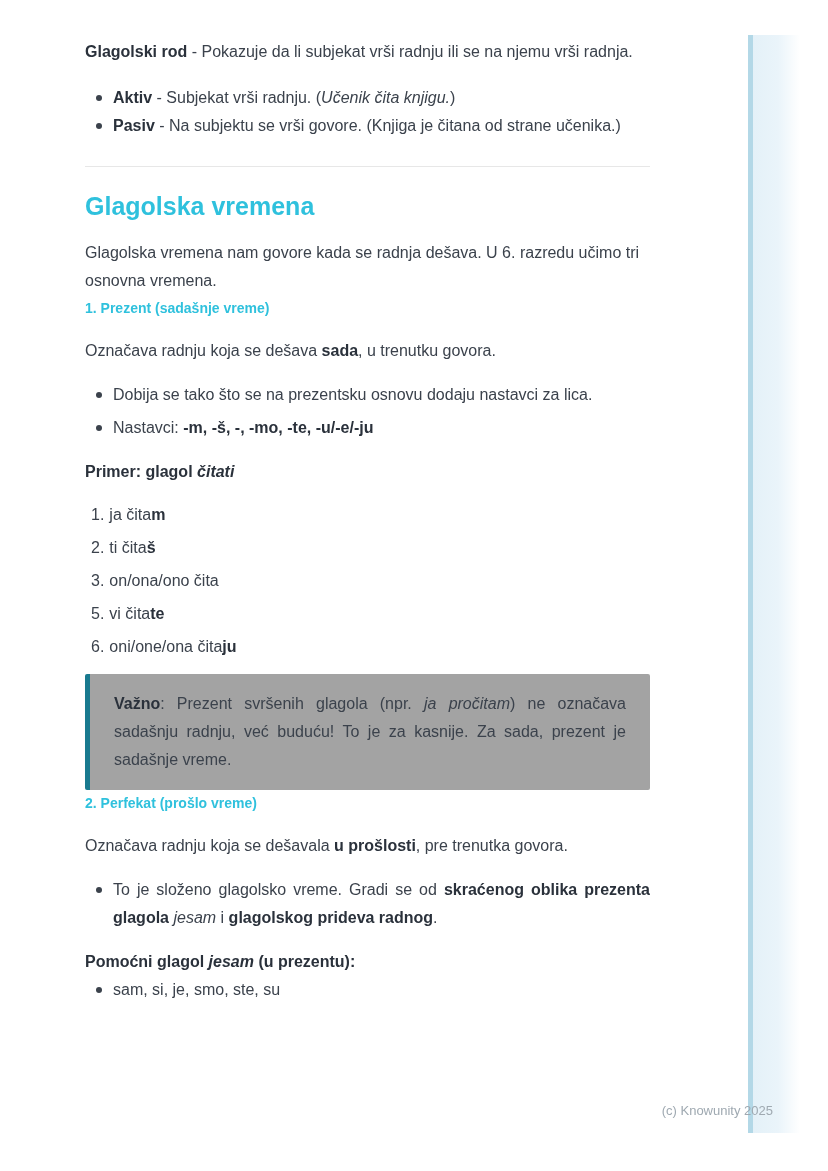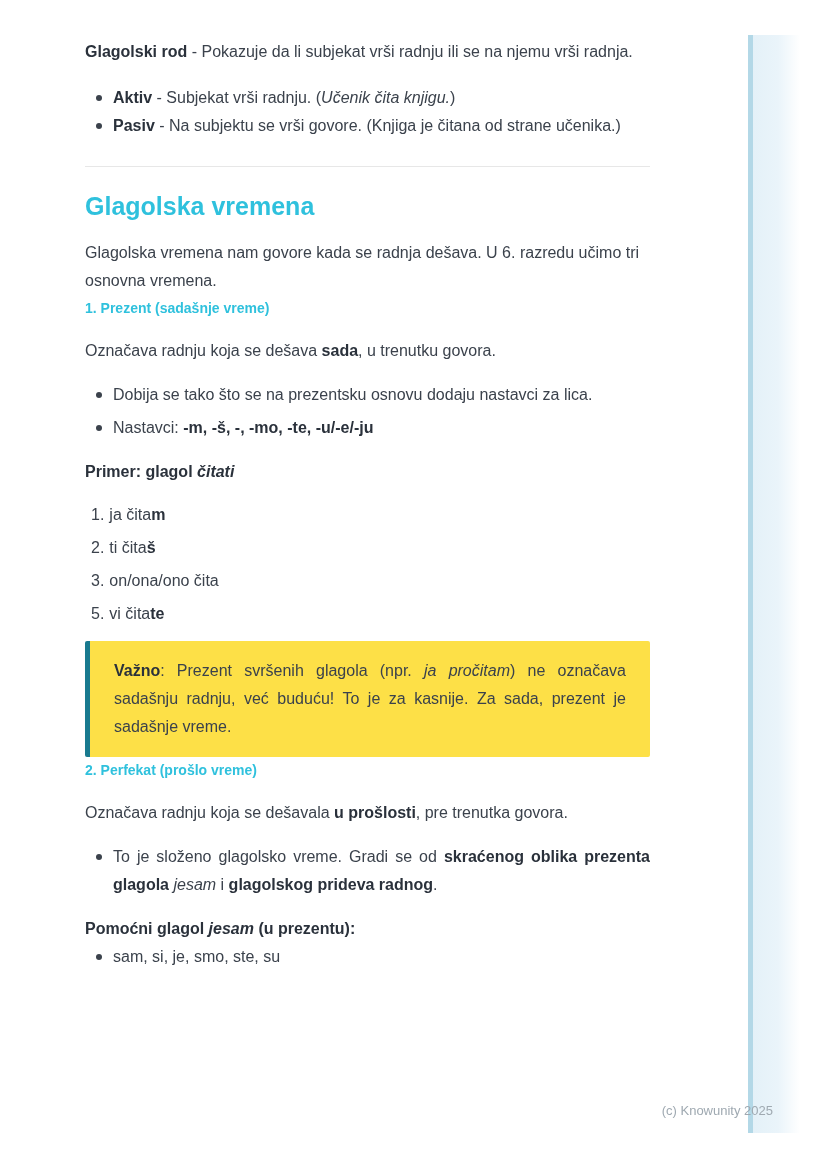--- a/index.html
+++ b/index.html
@@ -68,21 +68,21 @@
   .ol-citati   { list-style: none; margin: 15px 0 0 0; padding: 0; }
   .ol-citati li {
     font-size: 16px;
     line-height: 28px;
     padding-left: 6px;
   }
   .ol-citati li + li { margin-top: 5px; }
   .ol-citati .marker { margin-right: 5px; }
   .callout {
     margin-top: 13px;
-    background: #fde047;
+    background: #a3a3a3;
     border-left: 5px solid #197a8f;
     border-radius: 2px;
     padding: 16px 24px;
   }
   .callout p {
     font-size: 16px;
     line-height: 28px;
     margin: 0;
     text-align: justify;
   }
@@ -138,20 +138,21 @@
     <li><span>Nastavci: </span><b>-m, -š, -, -mo, -te, -u/-e/-ju</b></li>
   </ul>
 
   <p class="body-text p-primer"><b>Primer: glagol </b><b style="font-style: italic;">čitati</b></p>
 
   <ol class="ol-citati">
     <li><span class="marker">1.</span><span><span>ja čita</span><b>m</b></span></li>
     <li><span class="marker">2.</span><span><span>ti čita</span><b>š</b></span></li>
     <li><span class="marker">3.</span><span><span>on/ona/ono čita</span></span></li>
     <li><span class="marker">5.</span><span><span>vi čita</span><b>te</b></span></li>
+    <li><span class="marker">6.</span><span><span>oni/one/ona čita</span><b>ju</b></span></li>
   </ol>
 
   <div class="callout">
     <p><b>Važno</b><span>: Prezent svršenih glagola (npr. </span><span style="font-style: italic;">ja pročitam</span><span>) ne označava sadašnju radnju, već buduću! To je za kasnije. Za sada, prezent je sadašnje vreme.</span></p>
   </div>
 
   <h2 class="sub-title h3-perfekat">2. Perfekat (prošlo vreme)</h2>
 
   <p class="body-text p-perfekat"><span>Označava radnju koja se dešavala </span><b>u prošlosti</b><span>, pre trenutka govora.</span></p>
 

